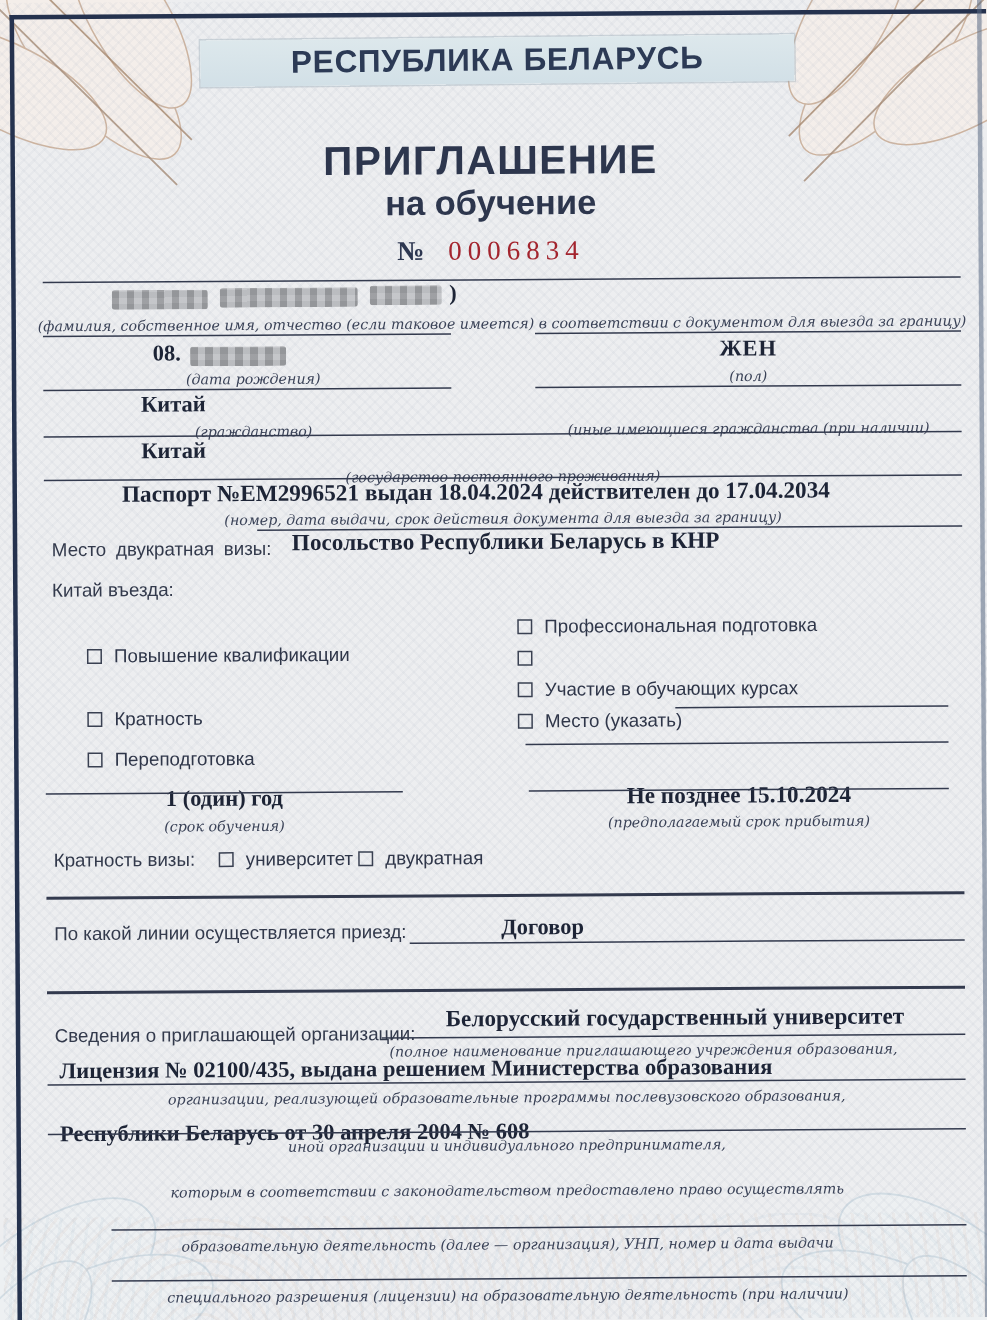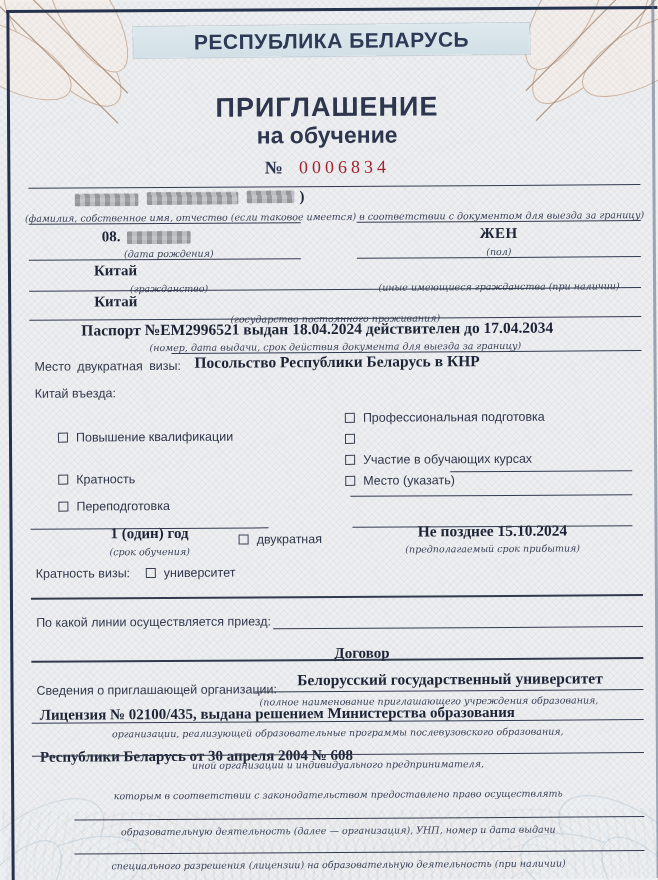--- a/index.html
+++ b/index.html
@@ -183,26 +183,26 @@
     <div class="val" style="left:30px;top:524px;width:238px;text-align:center;">1 (один) год</div>
     <div class="ul" style="left:30px;top:527px;width:238px;"></div>
     <div class="cap" style="left:30px;top:545px;width:238px;">(срок обучения)</div>
 
     <div class="val" style="left:352px;top:523px;width:280px;text-align:center;font-size:15.5px;">Не позднее   15.10.2024</div>
     <div class="ul" style="left:352px;top:527px;width:280px;"></div>
     <div class="cap" style="left:352px;top:544px;width:280px;">(предполагаемый срок прибытия)</div>
 
     <div class="lab" style="left:35px;top:565px;">Кратность визы:</div>
     <div class="cbrow" style="left:145px;top:565px;"><span class="cb"></span><span>университет</span></div>
-    <div class="cbrow" style="left:238px;top:532px;"><span class="cb"></span><span>двукратная</span></div>
+    <div class="cbrow" style="left:238px;top:565px;"><span class="cb"></span><span>двукратная</span></div>
 
     <div class="hr" style="left:30px;top:596px;width:612px;"></div>
 
     <div class="lab" style="left:35px;top:614px;">По  какой  линии  осуществляется  приезд:</div>
-    <div class="val" style="left:333px;top:645px;text-align:right;">Договор</div>
+    <div class="val" style="left:333px;top:611px;text-align:right;">Договор</div>
     <div class="ul" style="left:272px;top:628px;width:370px;"></div>
 
     <div class="hr" style="left:30px;top:659px;width:612px;height:1.6px;"></div>
 
     <div class="lab" style="left:35px;top:682px;">Сведения о приглашающей организации:</div>
     <div class="val" style="left:255px;top:671px;width:387px;text-align:center;font-size:15.5px;">Белорусский государственный университет</div>
     <div class="ul" style="left:253px;top:691px;width:389px;"></div>
     <div class="cap left" style="left:258px;top:696px;width:384px;">(полное наименование приглашающего учреждения образования,</div>
 
     <div class="val" style="left:38px;top:705px;font-size:15px;">Лицензия № 02100/435, выдана решением Министерства образования</div>

